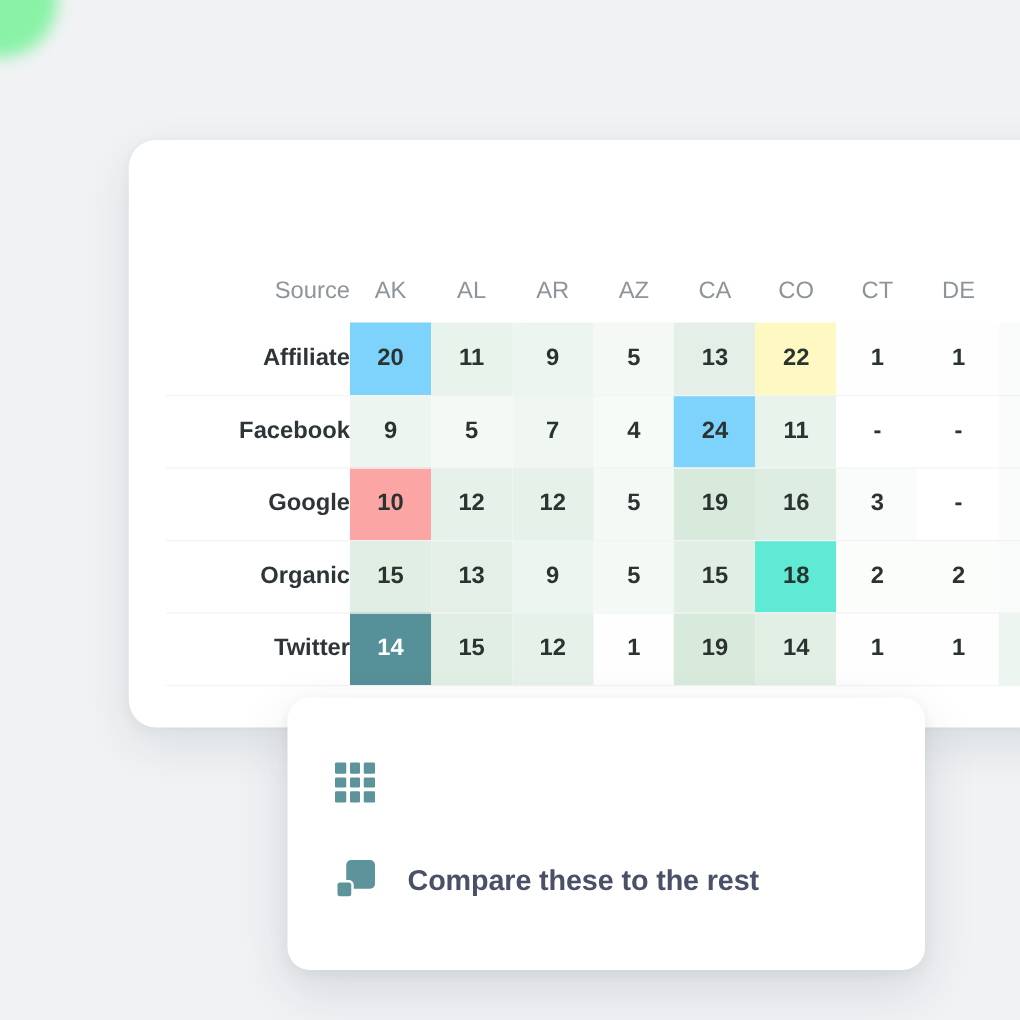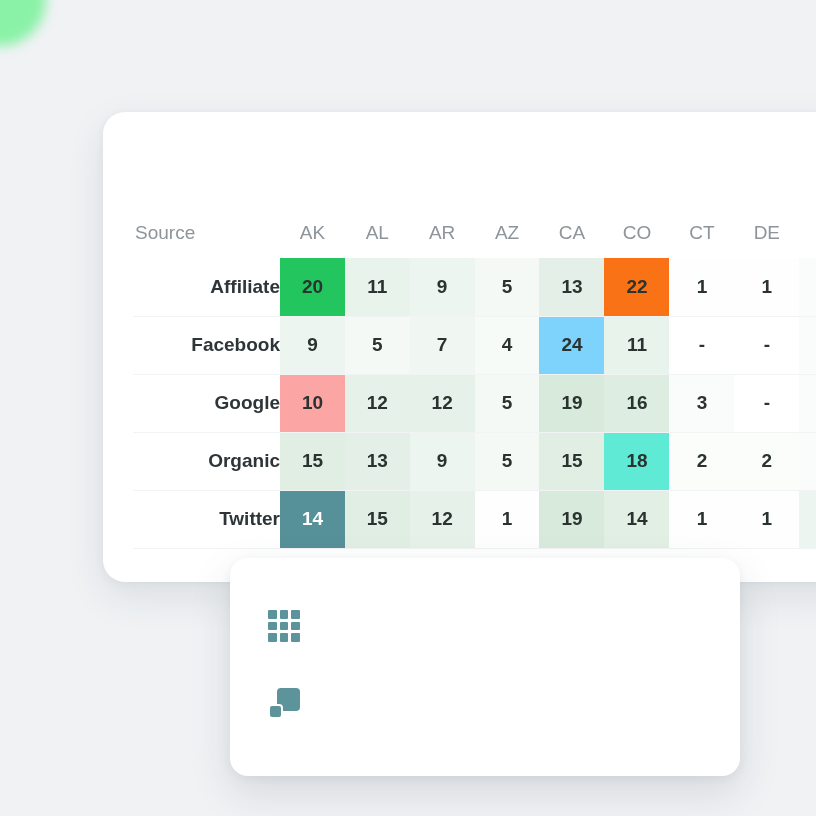--- a/index.html
+++ b/index.html
@@ -83,20 +83,21 @@
     height: 50px;
     font-size: 19px;
     font-weight: normal;
     color: #8d949a;
   }
 
   #heatmap-table thead th.corner-head {
     font-size: 19px;
     color: #8d949a;
     font-weight: normal;
+    text-align: right;
   }
 
   #heatmap-table td.row-head {
     font-size: 19px;
     font-weight: bold;
     color: #2e3538;
     background: #ffffff;
     text-align: right;
   }
 
@@ -205,26 +206,26 @@
           <th class="col-head">CA</th>
           <th class="col-head">CO</th>
           <th class="col-head">CT</th>
           <th class="col-head">DE</th>
           <th></th>
         </tr>
     </thead>
     <tbody>
         <tr>
           <td class="row-head">Affiliate</td>
-          <td class="cell" style="background: #22c55e; text-align: center;">20</td>
+          <td class="cell" style="background: #7dd3fc; text-align: center;">20</td>
           <td class="cell" style="background: rgb(232, 243, 235);">11</td>
           <td class="cell" style="background: rgb(236, 245, 239);">9</td>
           <td class="cell" style="background: rgb(245, 249, 246);">5</td>
           <td class="cell" style="background: rgb(228, 240, 231);">13</td>
-          <td class="cell" style="background: #f97316;">22</td>
+          <td class="cell" style="background: #fef9c3;">22</td>
           <td class="cell" style="background: rgb(253, 254, 253);">1</td>
           <td class="cell" style="background: rgb(253, 254, 253);">1</td>
           <td class="cell" style="background: rgb(249, 252, 250);"></td>
         </tr>
         <tr>
           <td class="row-head">Facebook</td>
           <td class="cell" style="background: rgb(236, 245, 239);">9</td>
           <td class="cell" style="background: rgb(245, 249, 246);">5</td>
           <td class="cell" style="background: rgb(240, 247, 242);">7</td>
           <td class="cell" style="background: rgb(247, 251, 248);">4</td>
@@ -288,15 +289,16 @@
         <span></span>
         <span></span>
     </span>
   </div>
 
   <div class="menu-item" id="menu-item-compare-rest">
     <span class="menu-icon" id="compare-icon">
       <span class="sq-big"></span>
       <span class="sq-small"></span>
     </span>
+    <span class="menu-label">Compare these to the rest</span>
   </div>
 
 </div>
 
 </body></html>

